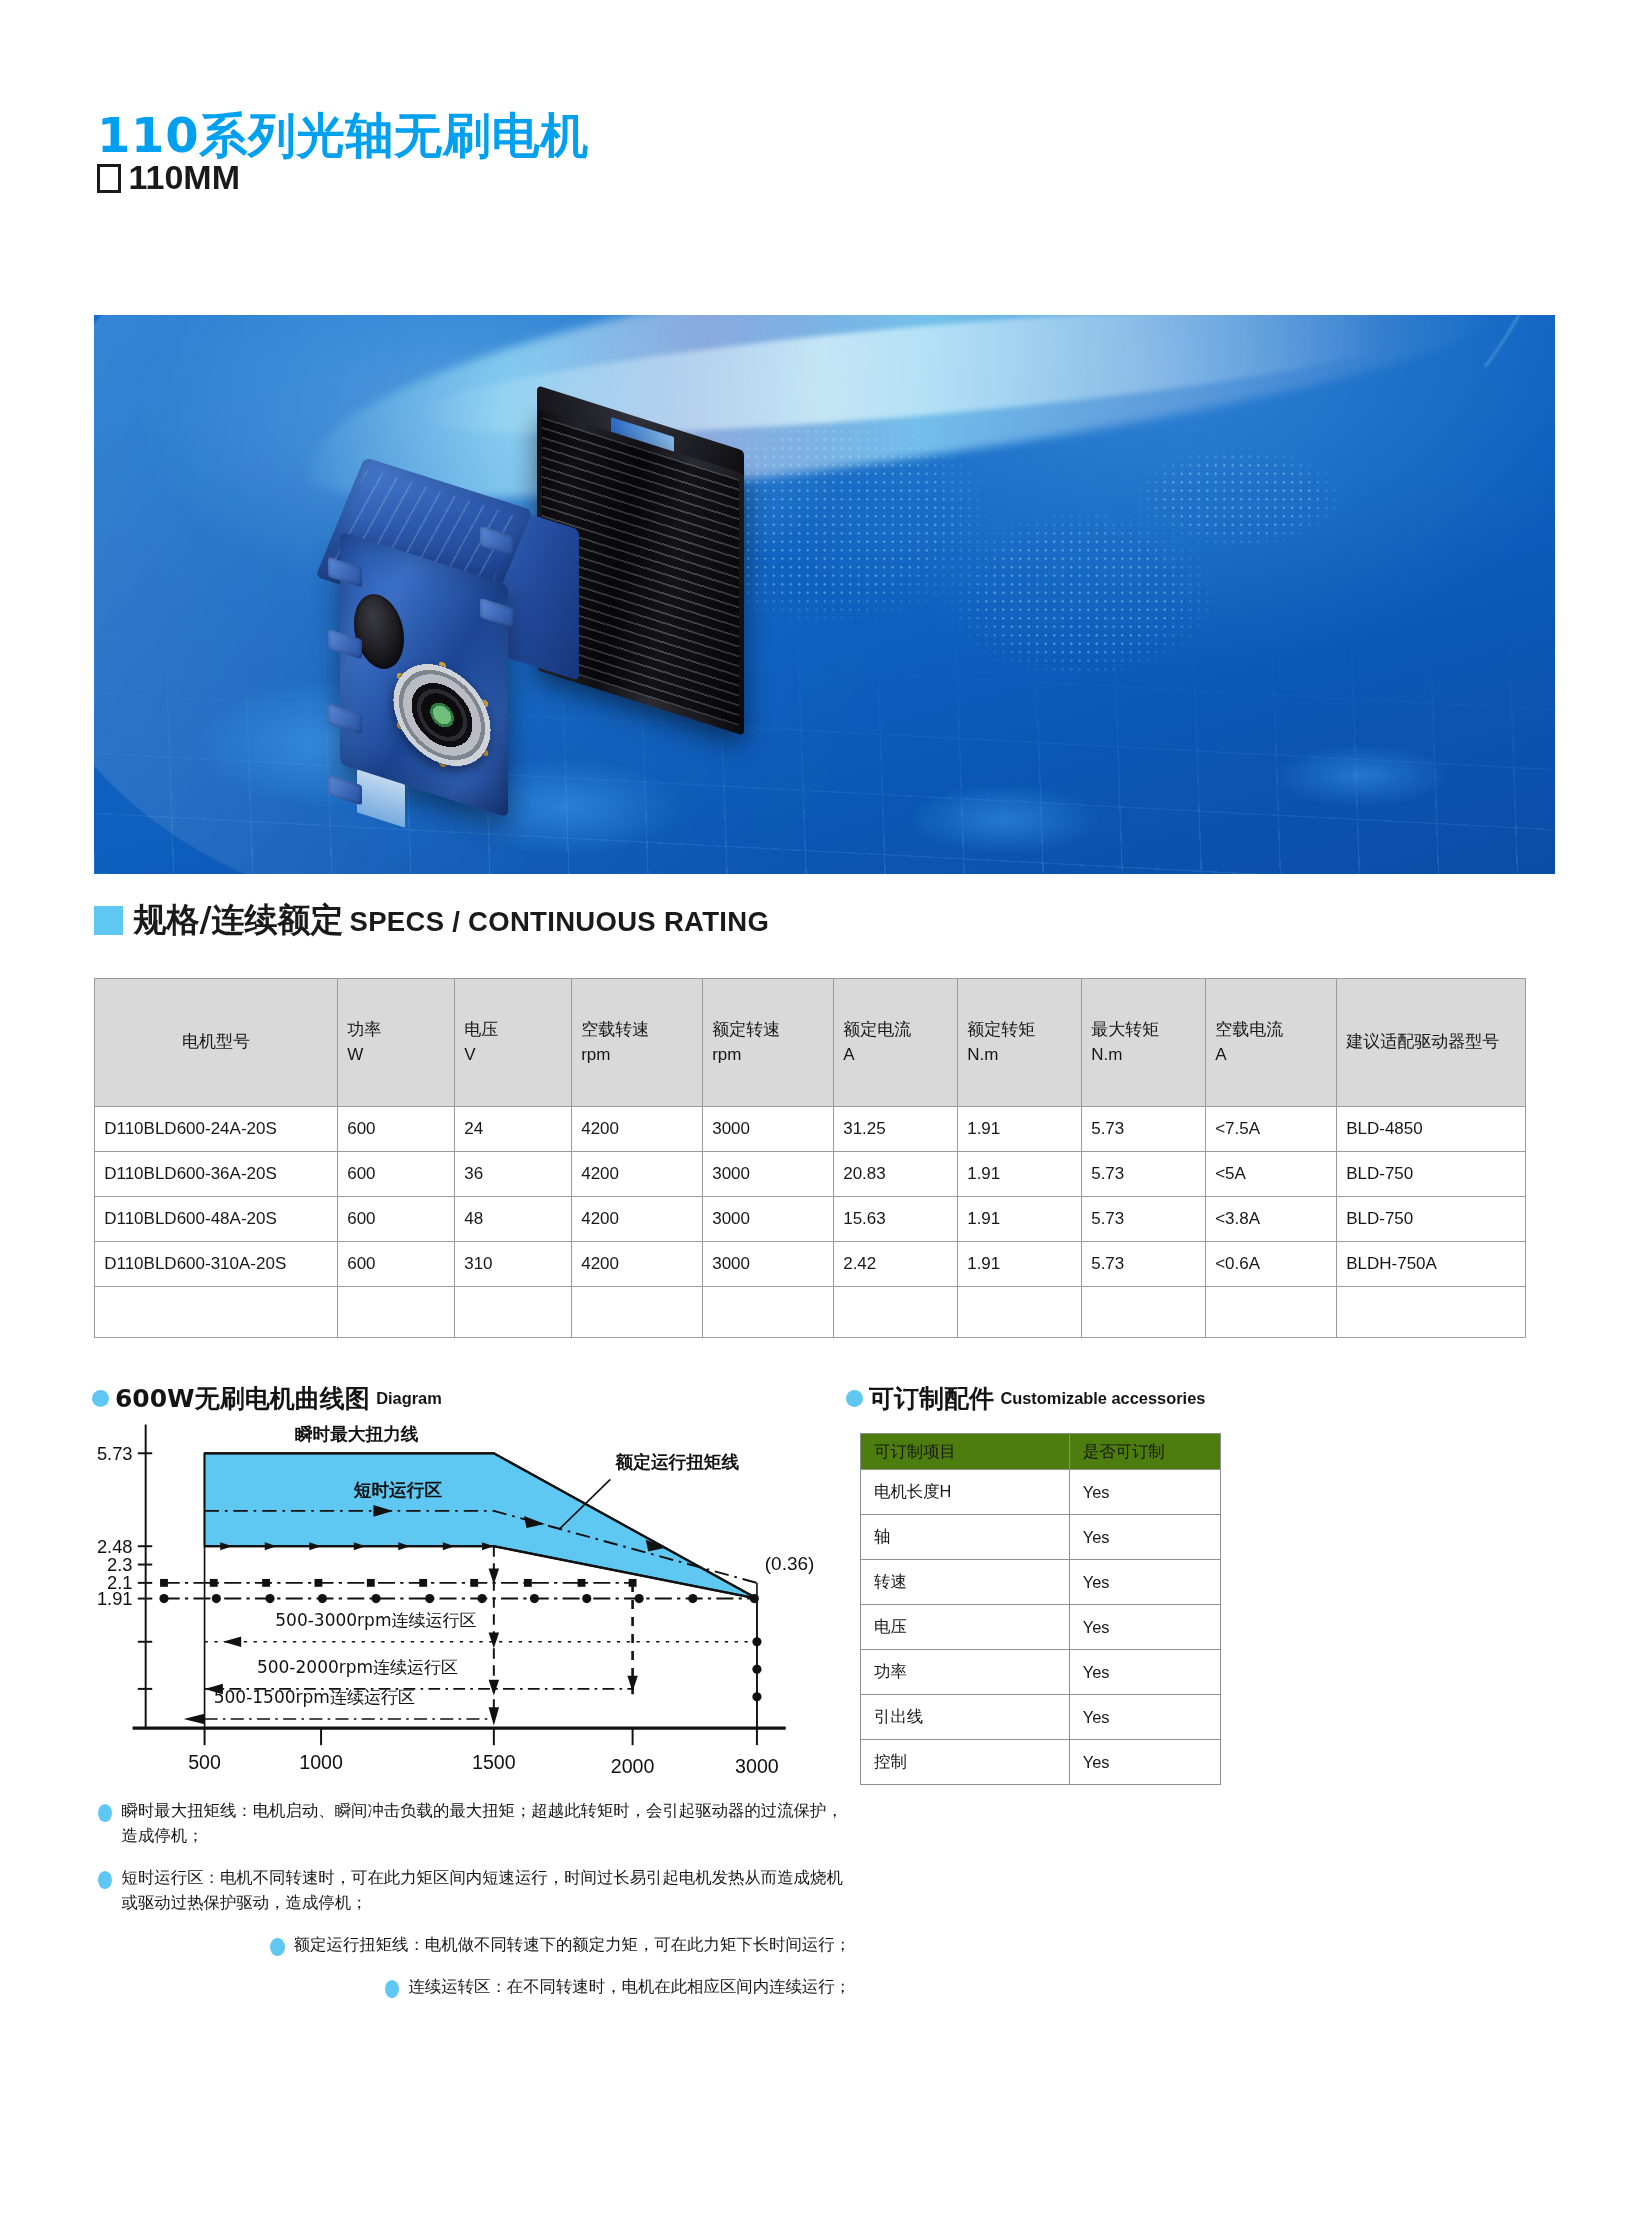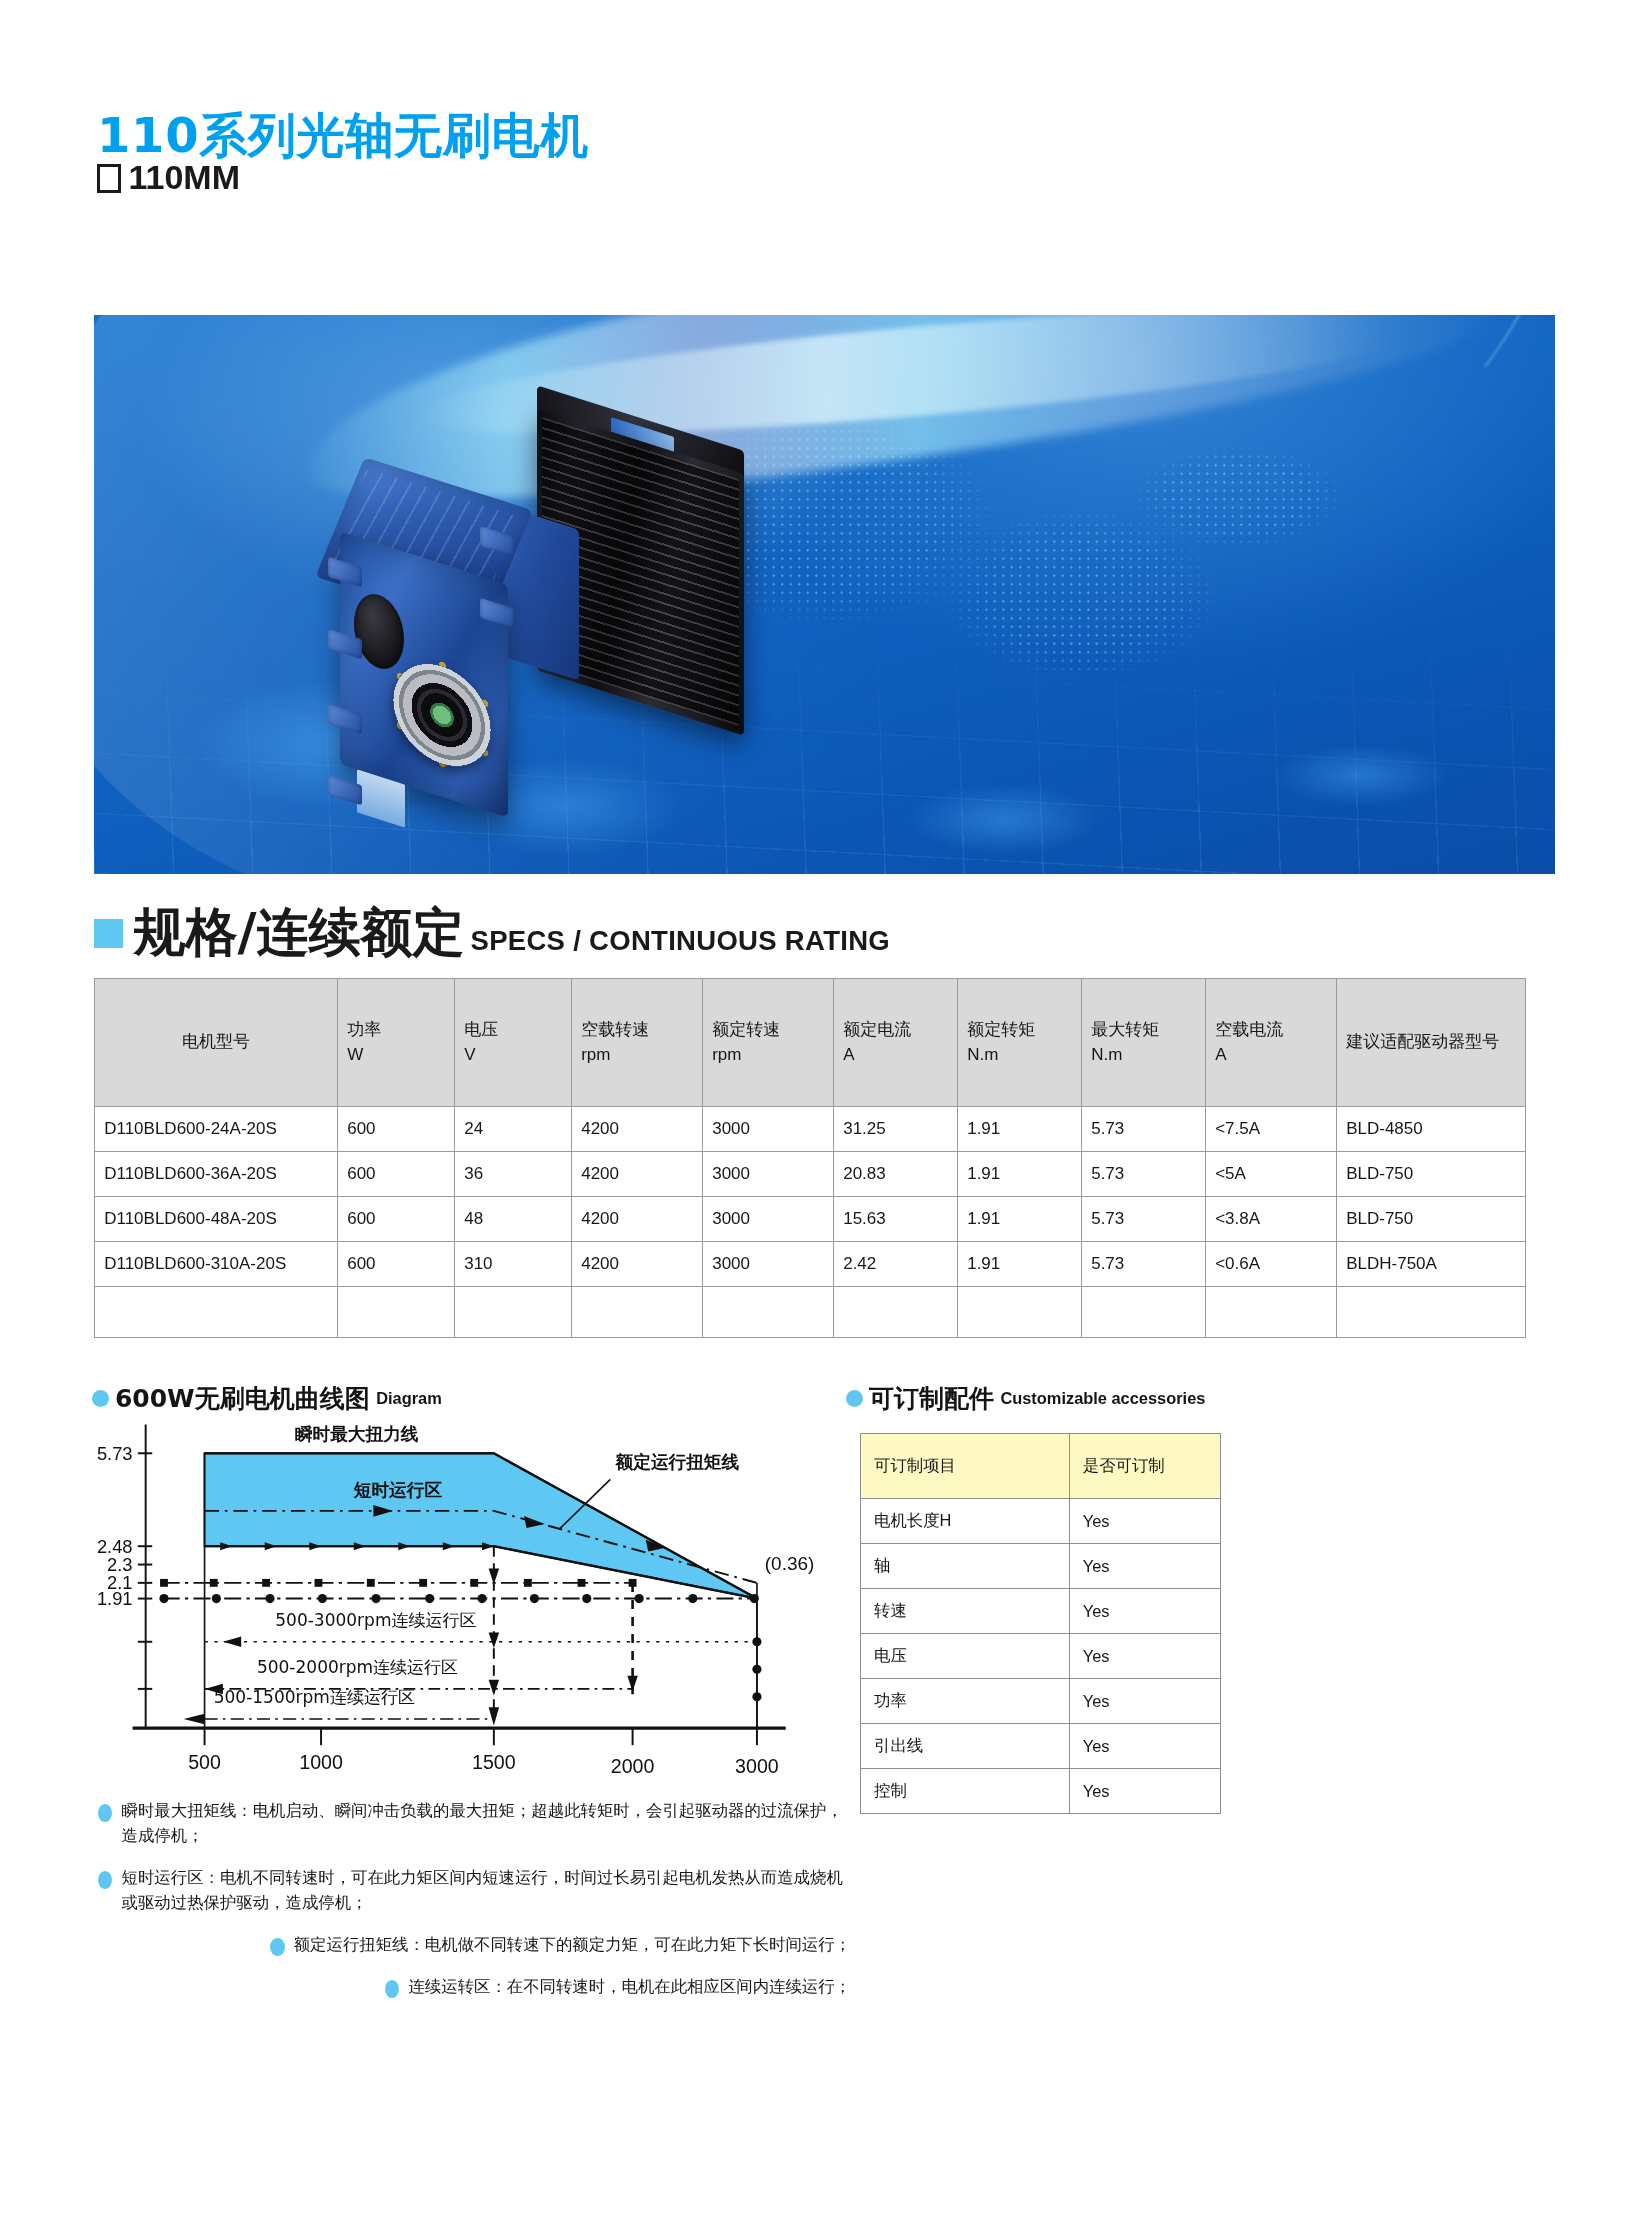--- a/index.html
+++ b/index.html
@@ -198,21 +198,21 @@
 
   
   .sec-head {
     position:absolute; display:flex; align-items:baseline; gap:0;
   }
   .sec-square {
     width:29px; height:29px; background:#5FC8F2; display:inline-block;
     margin-right:10.5px; align-self:center;
   }
   .sec-cn {
-    font-size:52px; font-weight:bold; color:#1a1a1a; letter-spacing:0px;
+    font-size:33px; font-weight:bold; color:#1a1a1a; letter-spacing:0px;
     font-family:"DejaVu Sans","Liberation Sans",sans-serif;
   }
   .sec-en {
     font-size:27.5px; font-weight:bold; color:#1a1a1a; margin-left:6px;
     letter-spacing:0.3px;
   }
 
   
   .spec-table {
     position:absolute; left:94px; top:978px; width:1432px;
@@ -248,21 +248,21 @@
 
   
   .acc-table {
     position:absolute; left:860px; top:1433px; width:361px;
     border-collapse:collapse; table-layout:fixed;
   }
   .acc-table th, .acc-table td {
     border:0.7px solid #8e8e8e; font-size:16.4px; color:#171717;
     padding:0 13px; text-align:left; font-weight:normal; height:45px;
   }
-  .acc-table thead th { background:#fef9c3; height:65px; }
+  .acc-table thead th { background:#4d7c0f; height:36px; }
   .acc-table tbody td { background:#fff; }
   .acc-table col.c1 { width:58%; }
 
   
   .notes { position:absolute; left:98px; top:1799px; width:753px; }
   .note-row { display:flex; align-items:flex-start; margin-bottom:17px;justify-content:flex-end; }
   .note-dot {
     flex:0 0 auto; width:14.4px; height:18.3px; border-radius:50%;
     background:#5FC8F2; margin-right:9.2px; margin-top:5.2px;
   }

